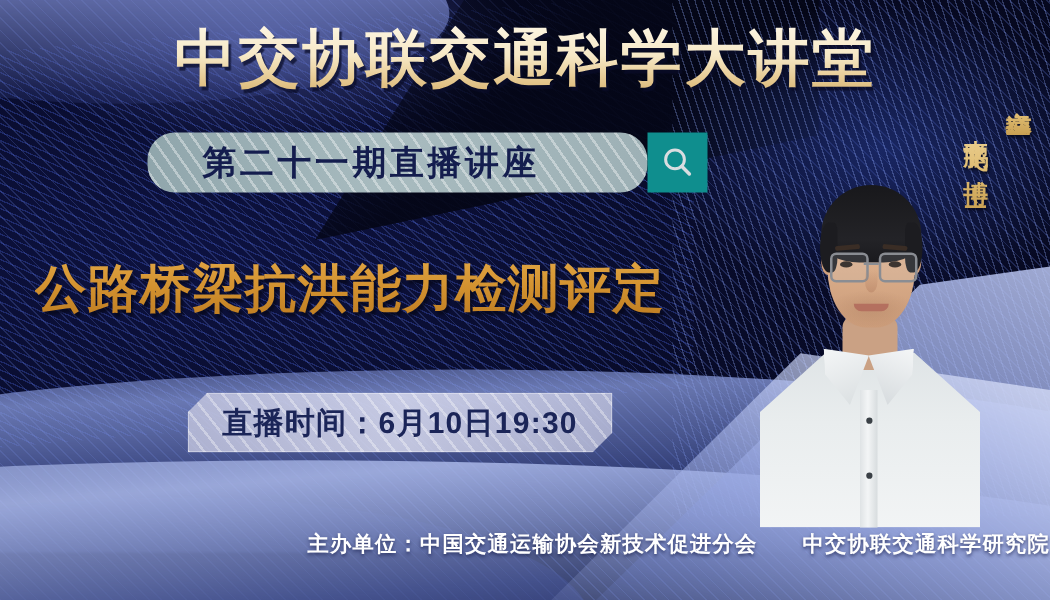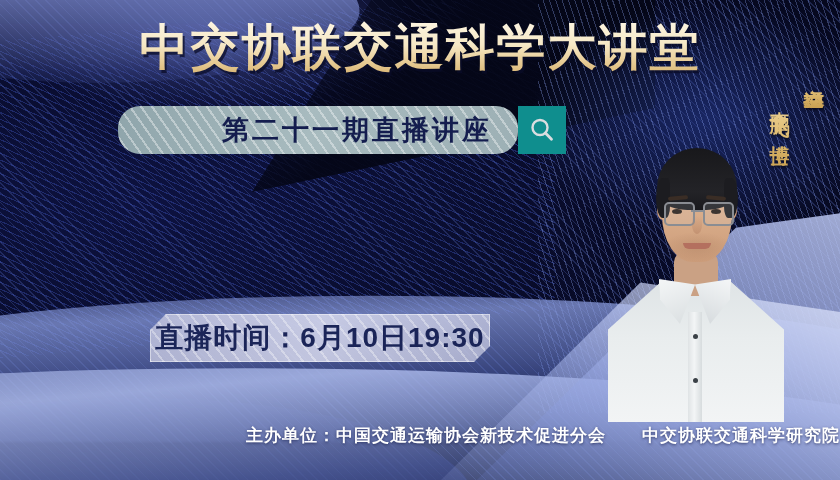--- a/index.html
+++ b/index.html
@@ -66,21 +66,21 @@
     -webkit-background-clip:text;background-clip:text;color:transparent;
     -webkit-text-fill-color:transparent;
     filter:drop-shadow(2px 3px 0 rgba(10,12,40,.75));
     white-space:nowrap;
     text-decoration:underline;
   }
 
   
   .subbar{position:absolute;left:118px;top:106px;height:48px;display:flex;align-items:stretch;}
   .subbar-text{
-    position:relative;display:flex;align-items:center;justify-content:flex-end;
+    position:relative;display:flex;align-items:center;justify-content:flex-start;
     padding:0 26px 0 44px;min-width:330px;
     background:linear-gradient(100deg,#8fa5ab 0%,#a8bbbf 48%,#9db0b5 100%);
     overflow:hidden;
     border-radius:22px;
   }
   .subbar-text::after{content:"";position:absolute;inset:0;
     background-image:repeating-linear-gradient(55deg,
       rgba(255,255,255,.38) 0px, rgba(255,255,255,.38) 2px,
       rgba(255,255,255,0) 2px, rgba(255,255,255,0) 9px);}
   .subbar-label{position:relative;z-index:2;color:#141d4e;font-size:27px;font-weight:bold;letter-spacing:3px;white-space:nowrap;}
@@ -97,21 +97,21 @@
   
   .timebadge{position:absolute;left:150px;top:314px;width:340px;height:48px;
     display:flex;align-items:center;justify-content:center;
     background:linear-gradient(100deg,rgba(196,198,222,.80) 0%,rgba(214,216,236,.86) 50%,rgba(190,193,219,.80) 100%);
     clip-path:polygon(16px 0,100% 0,100% calc(100% - 16px),calc(100% - 16px) 100%,0 100%,0 16px);
     box-shadow:inset 0 0 0 1px rgba(255,255,255,.45);overflow:hidden;}
   .timebadge::after{content:"";position:absolute;inset:0;
     background-image:repeating-linear-gradient(52deg,
       rgba(255,255,255,.35) 0px, rgba(255,255,255,.35) 2px,
       rgba(255,255,255,0) 2px, rgba(255,255,255,0) 10px);}
-  .timebadge-label{position:relative;z-index:2;color:#1b2558;font-size:28px;font-weight:bold;letter-spacing:1px;white-space:nowrap;}
+  .timebadge-label{position:relative;z-index:2;color:#1b2558;font-size:24px;font-weight:bold;letter-spacing:1px;white-space:nowrap;}
 
   
   .v-text{position:absolute;writing-mode:vertical-rl;text-orientation:upright;
     font-weight:bold;letter-spacing:3px;white-space:nowrap;
     background:linear-gradient(180deg,#f0d79e 0%,#dfbc72 55%,#c9a052 100%);
     -webkit-background-clip:text;background-clip:text;color:transparent;
     -webkit-text-fill-color:transparent;
     filter:drop-shadow(1px 2px 1px rgba(6,8,28,.85));}
   .v-org{right:12px;top:72px;font-size:21px;}
   .v-person{right:46px;top:96px;font-size:20px;}
@@ -189,20 +189,21 @@
       <span class="subbar-label">第二十一期直播讲座</span>
     </div>
     <div class="subbar-icon">
       <svg width="30" height="30" viewBox="0 0 30 30" aria-hidden="true">
         <circle cx="13" cy="12.5" r="7.5" fill="none" stroke="#d9dde0" stroke-width="2.4"></circle>
         <line x1="18.4" y1="18" x2="24.5" y2="24.2" stroke="#d9dde0" stroke-width="2.8" stroke-linecap="round"></line>
       </svg>
     </div>
   </div>
 
+  <div class="topic">公路桥梁抗洪能力检测评定</div>
 
   <div class="timebadge">
     <span class="timebadge-label">直播时间：6月10日19:30</span>
   </div>
 
   <div class="portrait">
     <div class="p-shirt"></div>
     <div class="p-placket"></div>
     <div class="p-btn p-btn1"></div>
     <div class="p-btn p-btn2"></div>

